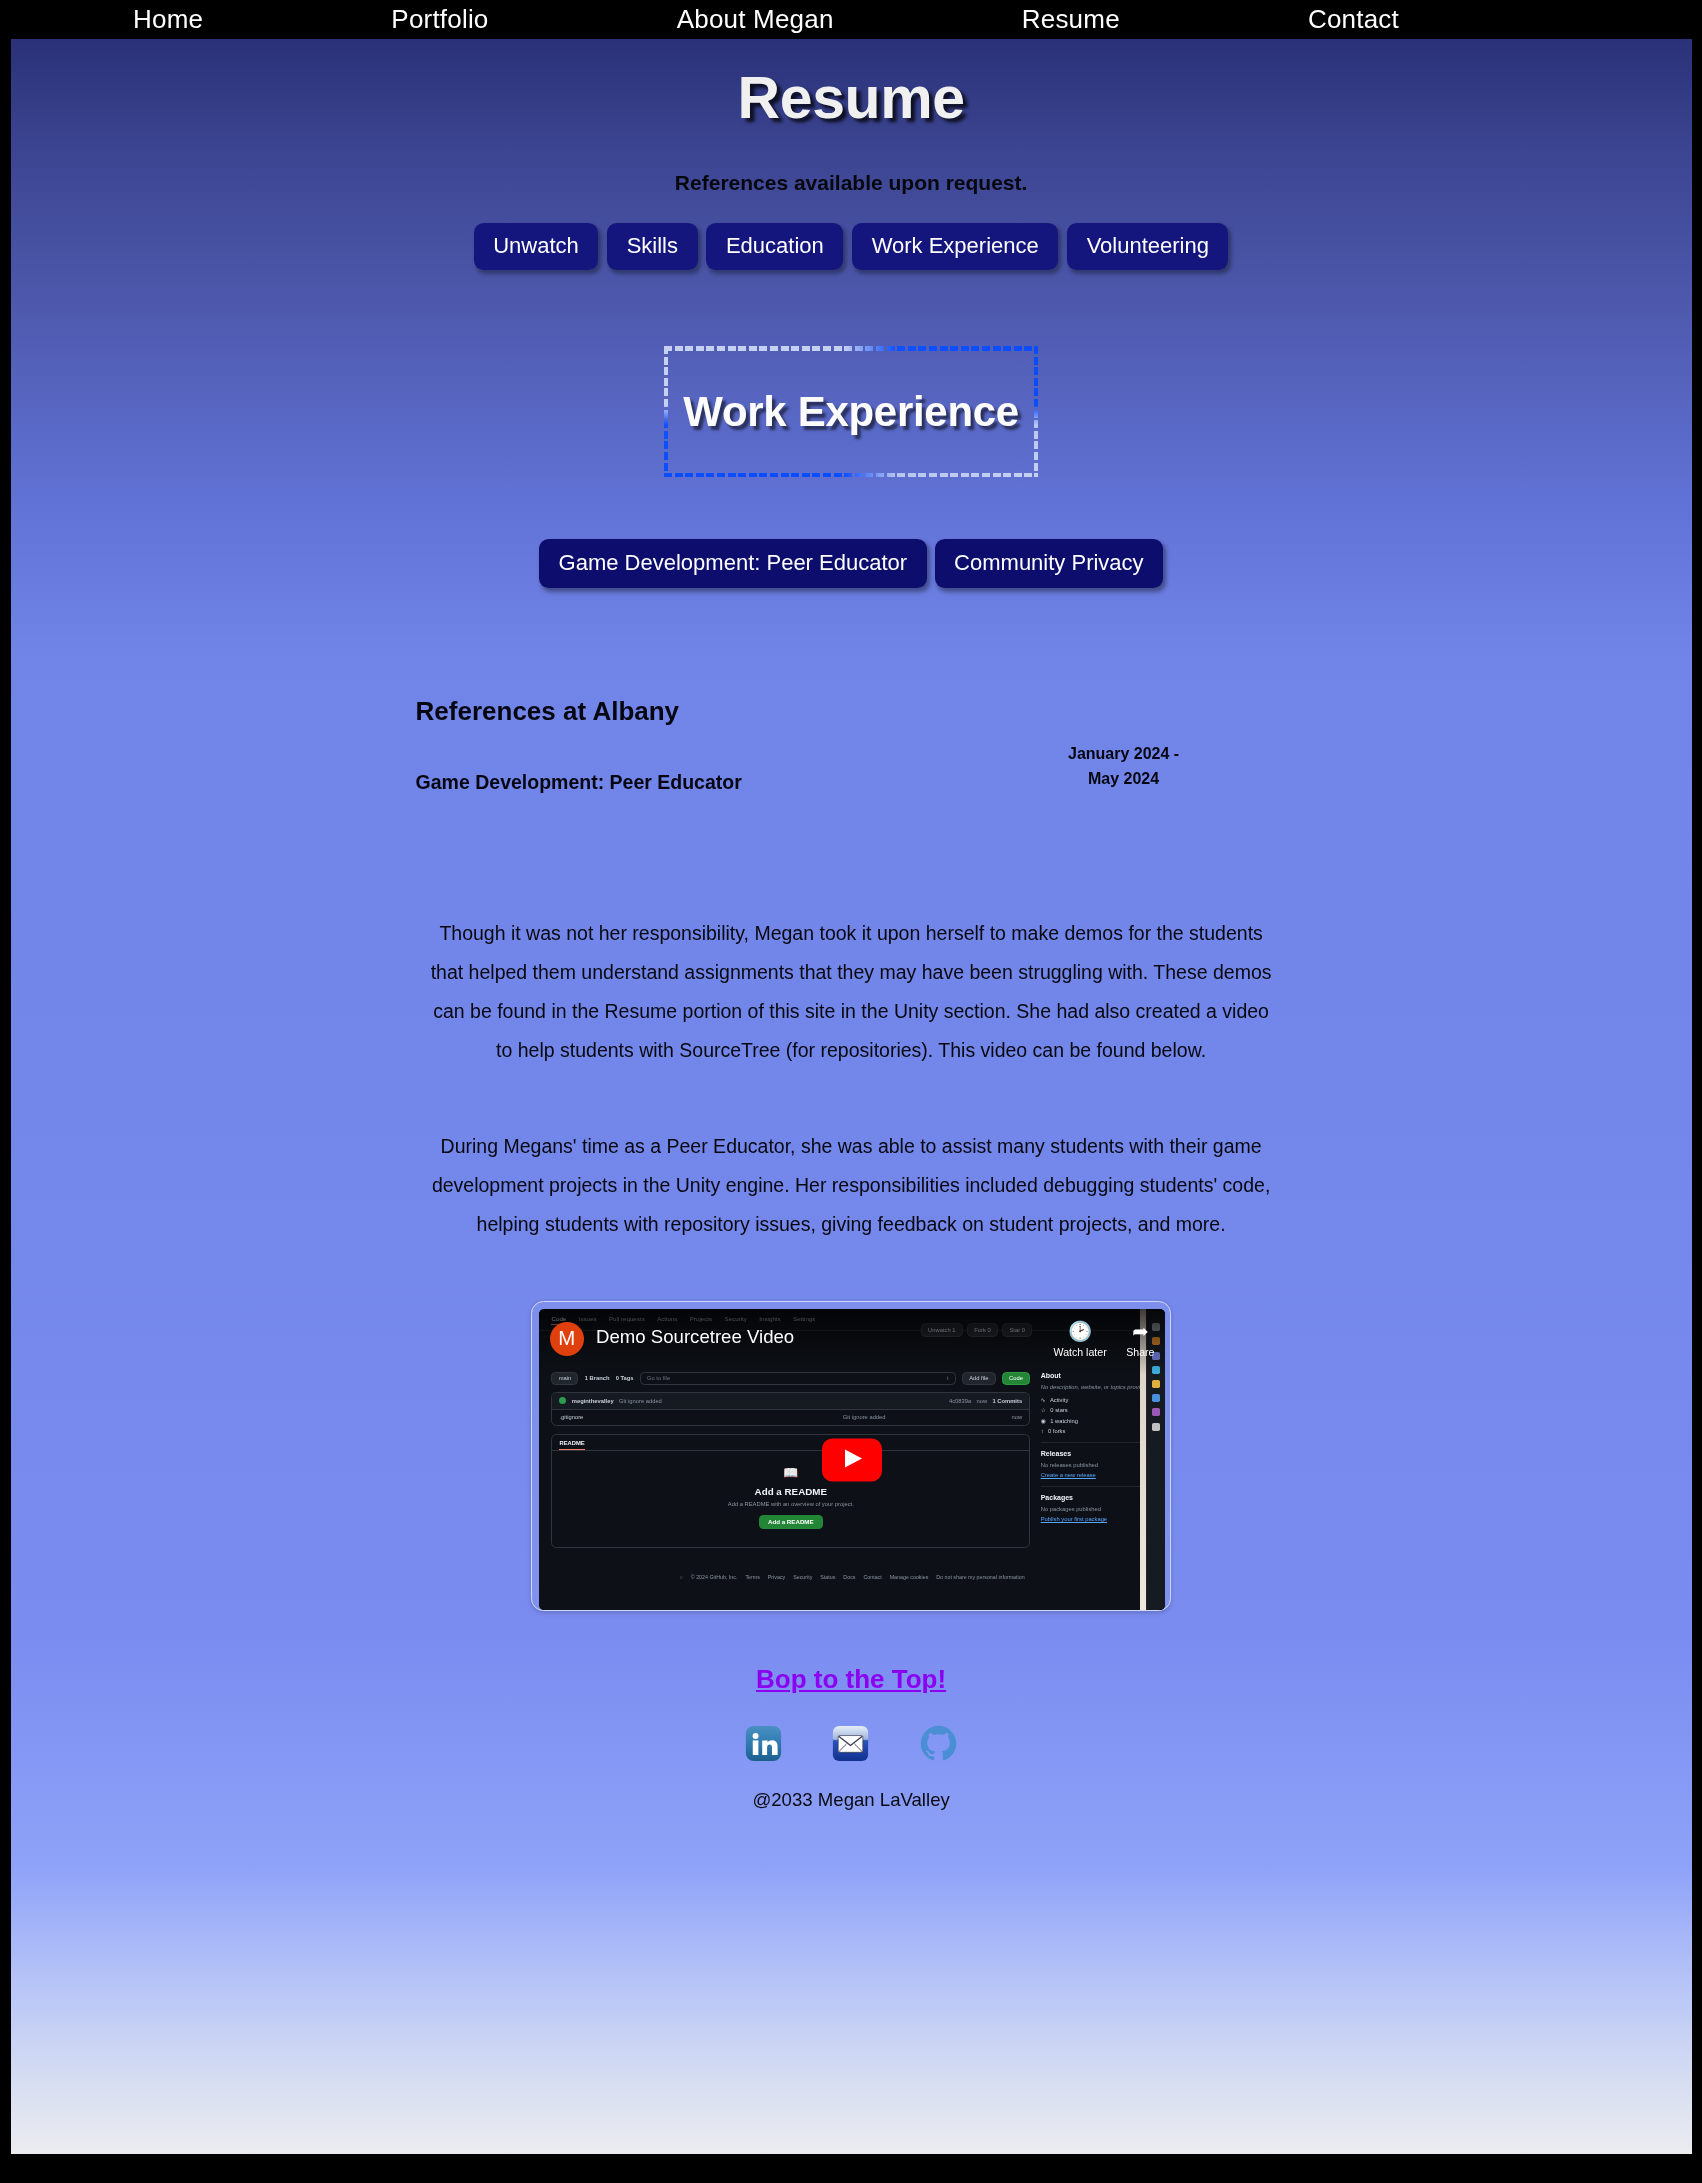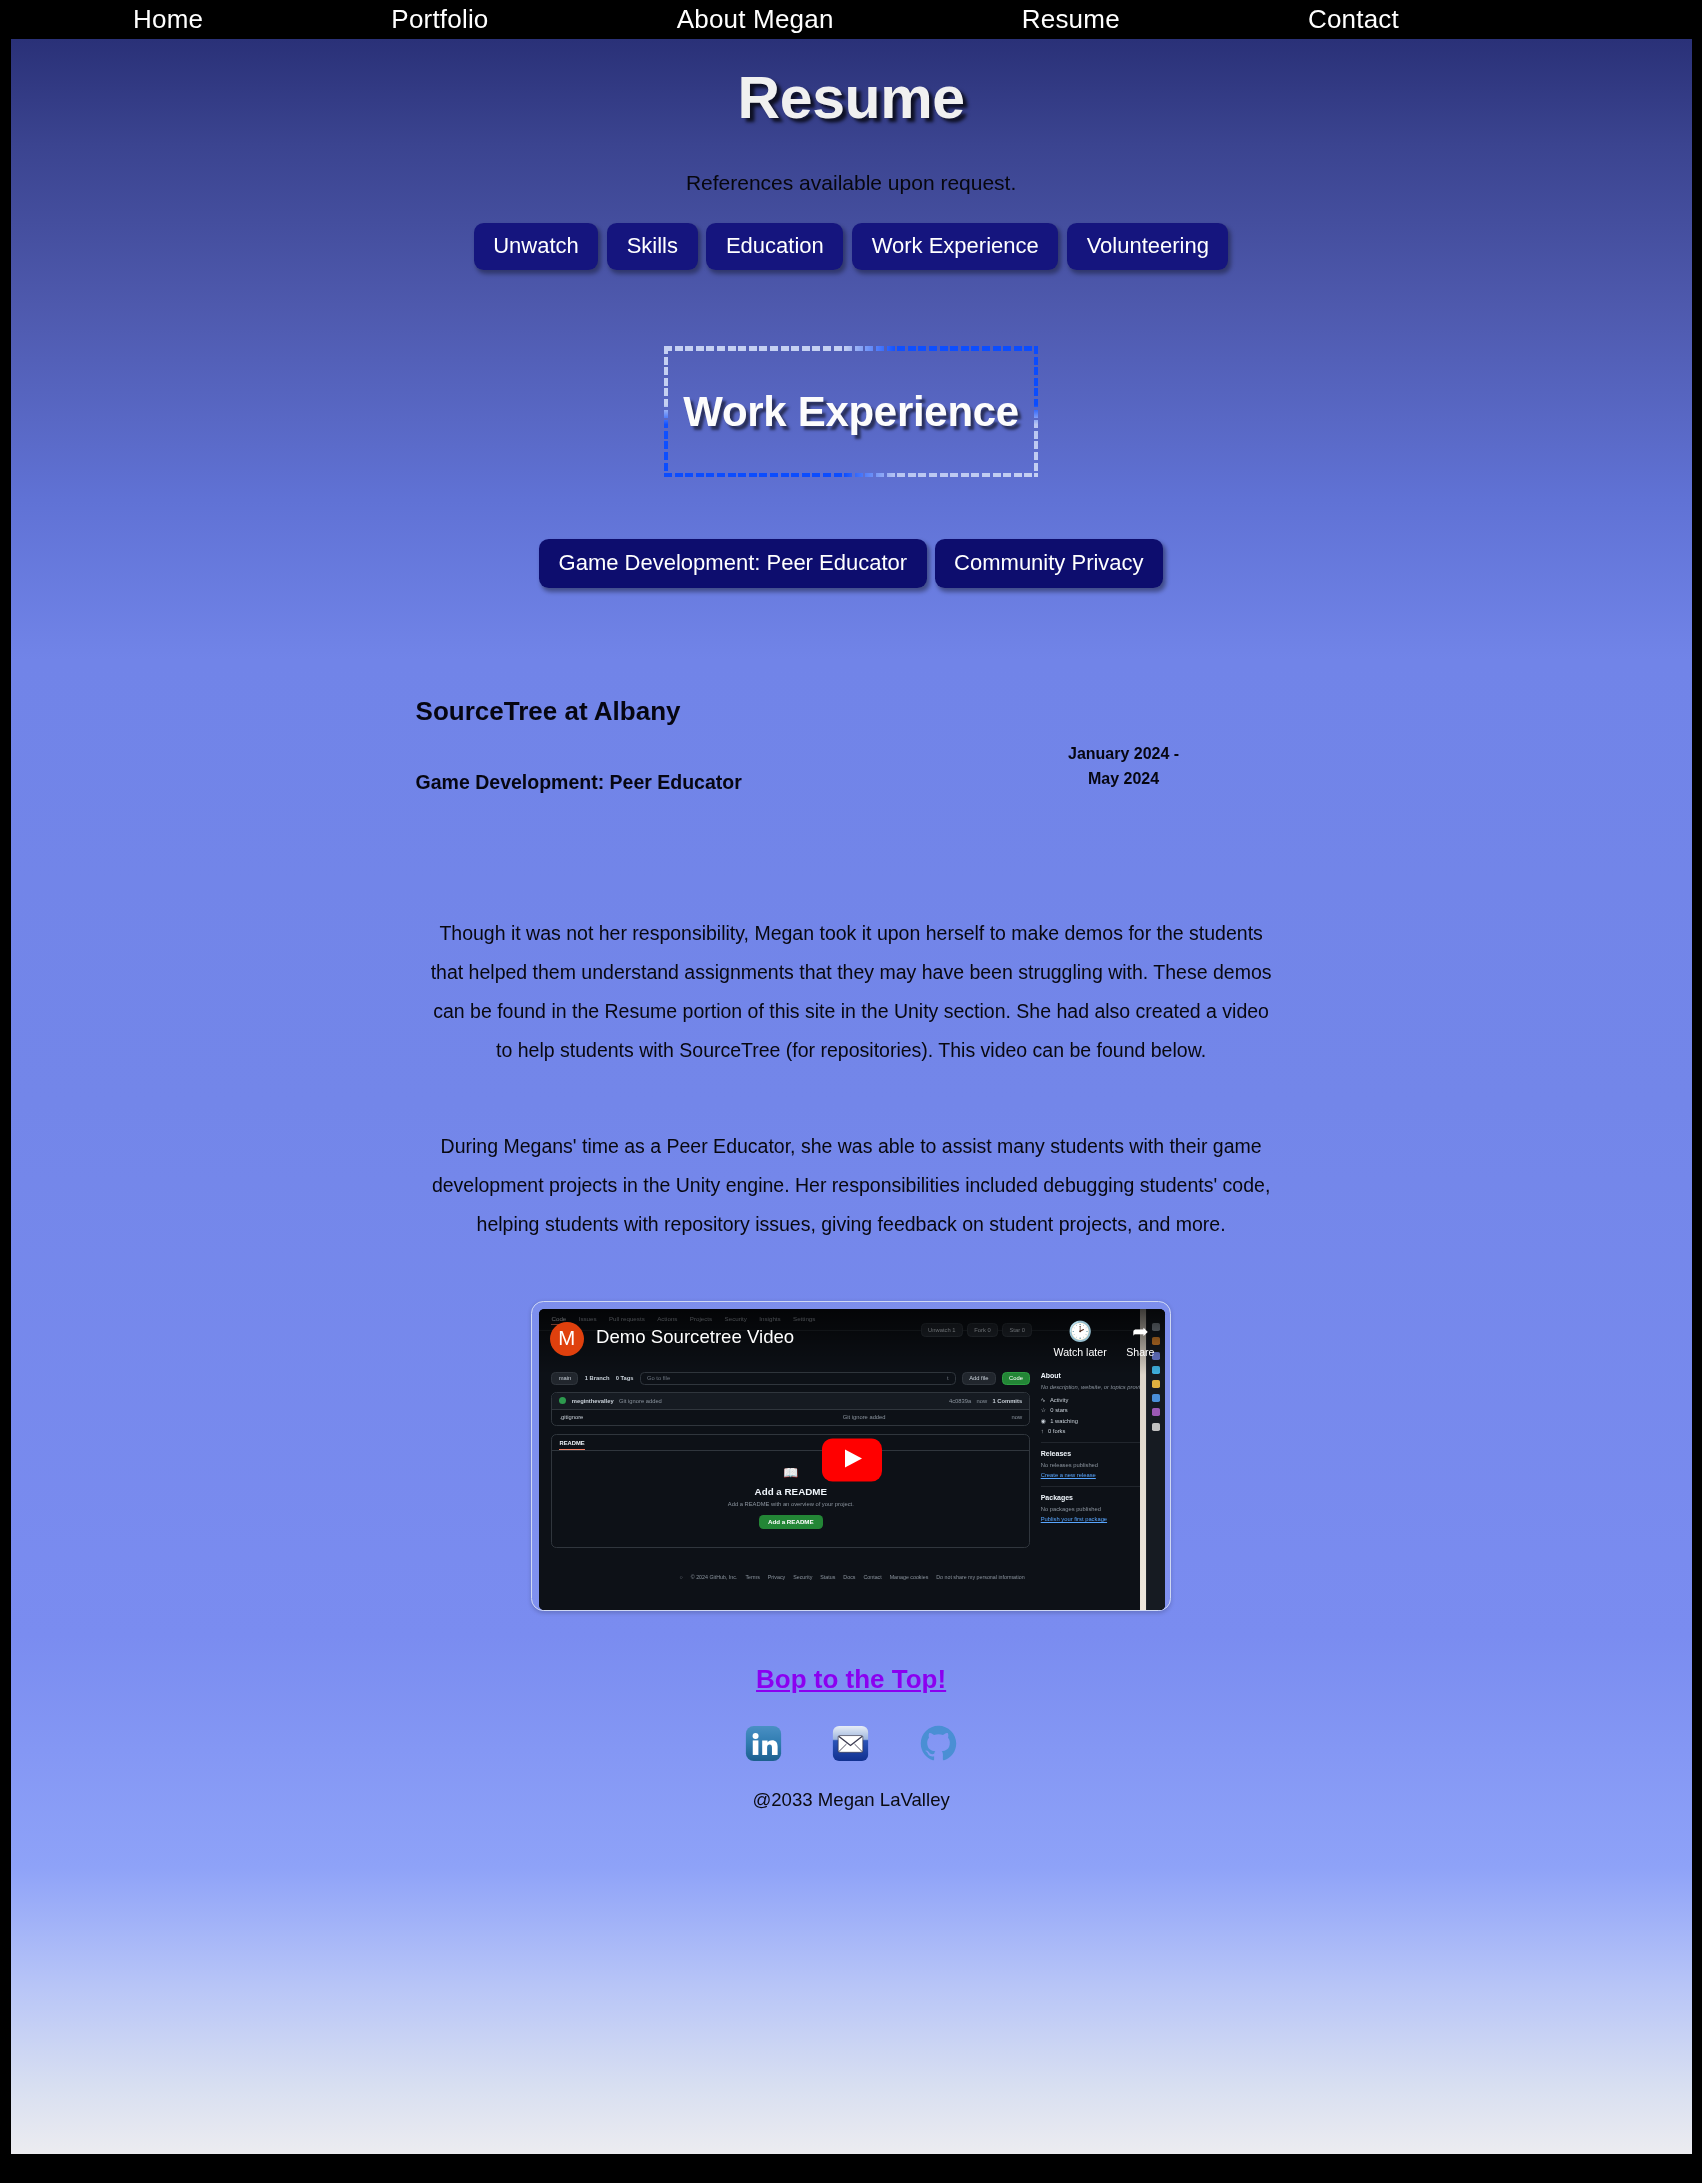--- a/index.html
+++ b/index.html
@@ -74,21 +74,21 @@
     font-weight: bold;
     color: #f0f0f0;
     text-shadow: 4.4px 4.4px 3.5px rgba(0,0,0,0.75);
     letter-spacing: -0.4px;
   }
 
   .subtitle {
     text-align: center;
     margin-top: 39px;
     font-size: 21px;
-    font-weight: normal;
+    font-weight: bold;
     color: #07070e;
   }
 
   
   .section-nav {
     display: flex;
     justify-content: center;
     gap: 8.9px;
     margin-top: 28px;
   }
@@ -555,21 +555,21 @@
     <button class="job-tab">Community Privacy</button>
   </div>
 
   <div class="job-card-wrap">
     <div class="job-card">
       <span class="bd gb-top"></span>
       <span class="bd gb-right"></span>
       <span class="bd gb-bottom"></span>
       <span class="bd gb-left"></span>
       <div class="job-card-body">
-        <div class="job-org">SourceTree at Albany</div>
+        <div class="job-org">References at Albany</div>
         <div class="job-role">Game Development: Peer Educator</div>
         <div class="job-dates">
           <div>January 2024 -</div>
           <div>May 2024</div>
         </div>
       </div>
     </div>
   </div>
 
   <p class="para p2">Though it was not her responsibility, Megan took it upon herself to make demos for the students that helped them understand assignments that they may have been struggling with. These demos can be found in the Resume portion of this site in the Unity section. She had also created a video to help students with SourceTree (for repositories). This video can be found below.</p>

